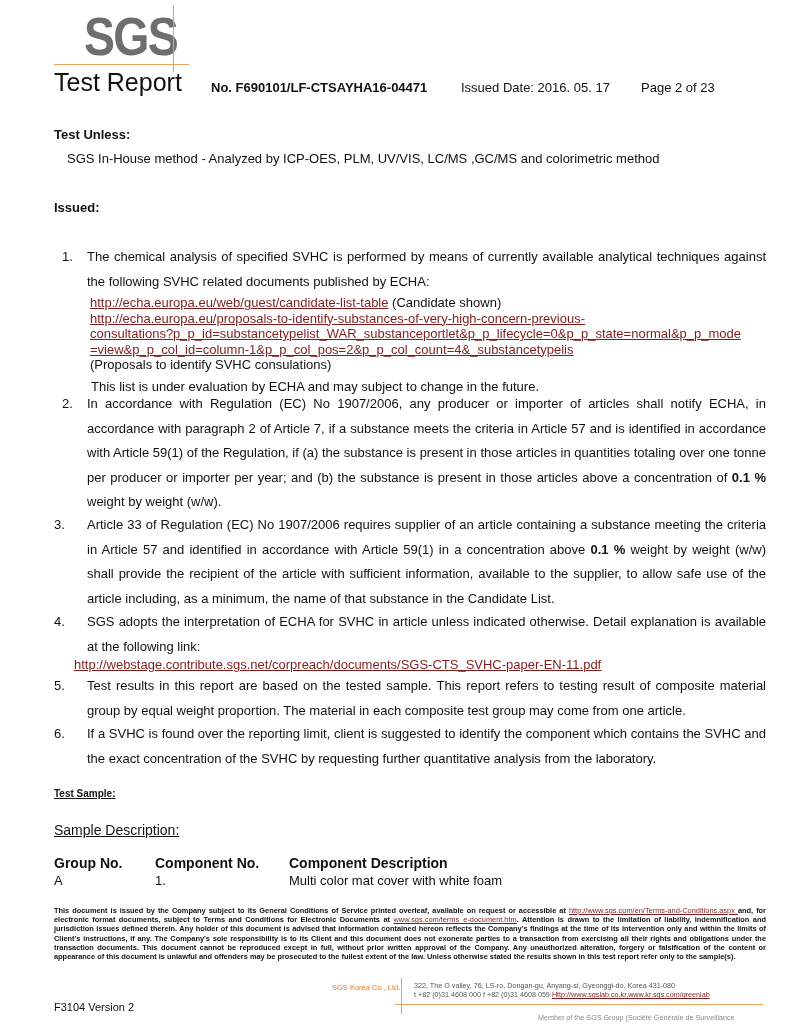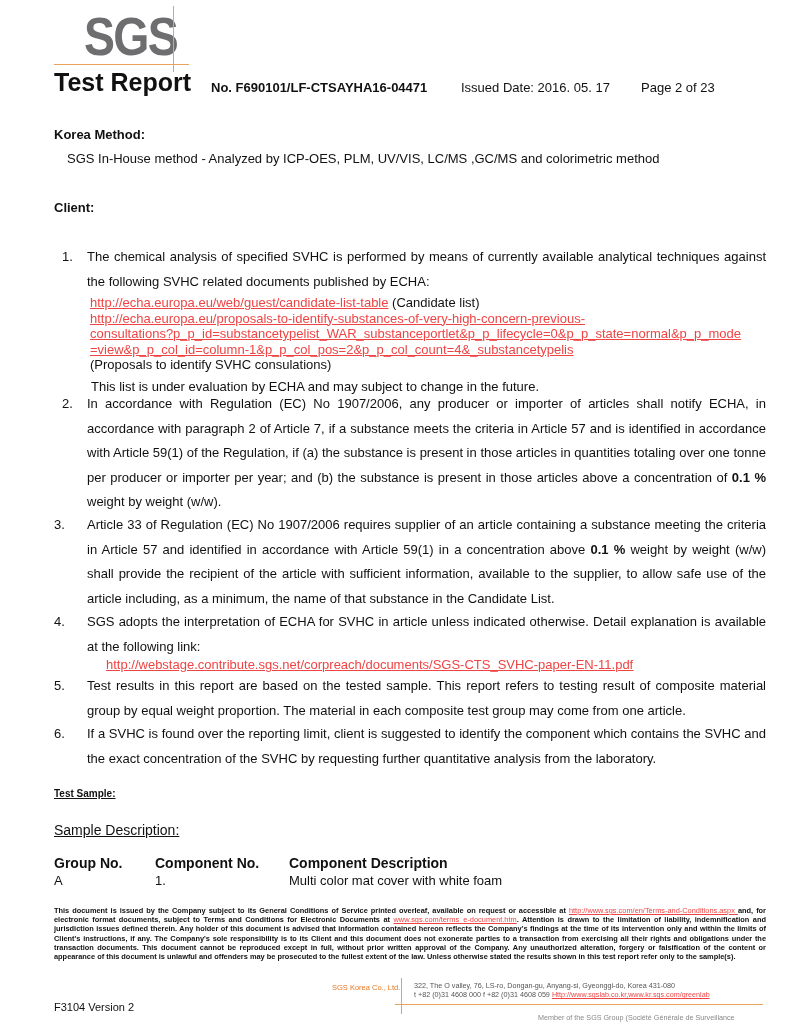--- a/index.html
+++ b/index.html
@@ -6,31 +6,31 @@
   body { width: 800px; height: 1025px; position: relative; overflow: hidden;
          font-family: "Liberation Sans", sans-serif; color: #111; }
   .abs { position: absolute; }
   
   .logo { left: 54px; top: 6px; width: 140px; height: 62px; }
   .logo-text { position: absolute; left: 30px; top: 2px; font-family: "Liberation Sans", sans-serif;
                font-weight: bold; font-size: 54px; color: #6e6e70; letter-spacing: -2px;
                transform: scaleX(0.86); transform-origin: left top; line-height: 56px; }
   .logo-hline { position: absolute; left: 0; top: 58px; width: 135px; height: 1px; background: #e8a25a; }
   .logo-vline { position: absolute; left: 119px; top: 0; width: 1px; height: 66px; background: #e8a25a; }
-  .title { left: 54px; top: 68px; font-size: 25px; font-weight: bold; }
+  .title { left: 54px; top: 68px; font-size: 25px; font-weight: normal; }
   .report-no { left: 211px; top: 80px; font-size: 13px; font-weight: bold; }
   .issued { left: 461px; top: 80px; font-size: 13px; }
   .page-no { left: 641px; top: 80px; font-size: 13px; }
   .h { font-size: 13px; font-weight: bold; }
   .p { font-size: 13px; }
   .body13 { font-size: 13px; line-height: 24.5px; }
   .list-item { position: absolute; left: 54px; width: 712px; font-size: 13px; }
   .num { position: absolute; left: 0; top: 0; }
   .txt { text-align: justify; text-align-last: left; }
-  a, .link { color: #ef4444; text-decoration: underline; }
+  a, .link { color: #7f1d1d; text-decoration: underline; }
   .b { font-weight: bold; }
   .u { text-decoration: underline; }
   .tbl-h { font-size: 14px; font-weight: bold; }
   .tbl-c { font-size: 13px; }
   .disclaimer { left: 54px; top: 906px; width: 712px; font-size: 7.4px; font-weight: bold;
                 line-height: 9.2px; text-align: justify; text-align-last: left; }
   .disclaimer a { font-weight: normal; }
   .footer-company { left: 316px; top: 983px; font-size: 7.5px; color: #e87722; margin-left: 16px; }
   .footer-vline { left: 401px; top: 978px; width: 1px; height: 36px; background: #e8a25a; }
   .footer-hline { left: 395px; top: 1004px; width: 368px; height: 1px; background: #e8a25a; }
@@ -44,30 +44,30 @@
 <div class="abs logo">
   <div class="logo-text">SGS</div>
   <div class="logo-hline"></div>
   <div class="logo-vline"></div>
 </div>
 <div class="abs title">Test Report</div>
 <div class="abs report-no">No. F690101/LF-CTSAYHA16-04471</div>
 <div class="abs issued">Issued Date: 2016. 05. 17</div>
 <div class="abs page-no">Page 2 of 23</div>
 
-<div class="abs h" style="left:54px; top:127px;">Korea Method:</div>
+<div class="abs h" style="left:54px; top:127px;">Test Unless:</div>
 <div class="abs p" style="left:67px; top:151px;">SGS In-House method - Analyzed by ICP-OES, PLM, UV/VIS, LC/MS ,GC/MS and colorimetric method</div>
 
-<div class="abs h" style="left:54px; top:200px;">Client:</div>
+<div class="abs h" style="left:54px; top:200px;">Issued:</div>
 
 <div class="list-item" style="top:245px;">
   <span class="num" style="left:8px; line-height:24.5px;">1.</span>
   <div class="txt body13" style="margin-left:33px;">The chemical analysis of specified SVHC is performed by means of currently available analytical techniques against the following SVHC related documents published by ECHA:</div>
   <div style="margin-left:36px; line-height:15.5px; margin-top:1px;">
-    <div><a class="link">http://echa.europa.eu/web/guest/candidate-list-table</a><span> (Candidate list)</span></div>
+    <div><a class="link">http://echa.europa.eu/web/guest/candidate-list-table</a><span> (Candidate shown)</span></div>
     <div><a class="link">http://echa.europa.eu/proposals-to-identify-substances-of-very-high-concern-previous-</a></div>
     <div><a class="link">consultations?p_p_id=substancetypelist_WAR_substanceportlet&amp;p_p_lifecycle=0&amp;p_p_state=normal&amp;p_p_mode</a></div>
     <div><a class="link">=view&amp;p_p_col_id=column-1&amp;p_p_col_pos=2&amp;p_p_col_count=4&amp;_substancetypelis</a></div>
     <div>(Proposals to identify SVHC consulations)</div>
   </div>
   <div style="margin-left:37px; margin-top:6px;">This list is under evaluation by ECHA and may subject to change in the future.</div>
 </div>
 
 <div class="list-item" style="top:392px;">
   <span class="num body13" style="left:8px;">2.</span>
@@ -75,21 +75,21 @@
 </div>
 
 <div class="list-item" style="top:513px;">
   <span class="num body13" style="left:0px;">3.</span>
   <div class="txt body13" style="margin-left:33px;"><span>Article 33 of Regulation (EC) No 1907/2006 requires supplier of an article containing a substance meeting the criteria in Article 57 and identified in accordance with Article 59(1) in a concentration above </span><span class="b">0.1 %</span><span> weight by weight (w/w) shall provide the recipient of the article with sufficient information, available to the supplier, to allow safe use of the article including, as a minimum, the name of that substance in the Candidate List.</span></div>
 </div>
 
 <div class="list-item" style="top:610px;">
   <span class="num" style="left:0px; line-height:24.5px;">4.</span>
   <div class="txt" style="margin-left:33px; line-height:24.5px;">SGS adopts the interpretation of ECHA for SVHC in article unless indicated otherwise. Detail explanation is available at the following link:</div>
-  <div style="margin-left:52px; margin-top:-2px; line-height:16px;text-decoration:underline;"><a class="link">http://webstage.contribute.sgs.net/corpreach/documents/SGS-CTS_SVHC-paper-EN-11.pdf</a></div>
+  <div style="margin-left:20px; margin-top:-2px; line-height:16px;text-decoration:underline;"><a class="link">http://webstage.contribute.sgs.net/corpreach/documents/SGS-CTS_SVHC-paper-EN-11.pdf</a></div>
 </div>
 
 <div class="list-item" style="top:674px;">
   <span class="num body13" style="left:0px;">5.</span>
   <div class="txt body13" style="margin-left:33px;">Test results in this report are based on the tested sample. This report refers to testing result of composite material group by equal weight proportion. The material in each composite test group may come from one article.</div>
 </div>
 
 <div class="list-item" style="top:722px;">
   <span class="num body13" style="left:0px;">6.</span>
   <div class="txt body13" style="margin-left:33px;">If a SVHC is found over the reporting limit, client is suggested to identify the component which contains the SVHC and the exact concentration of the SVHC by requesting further quantitative analysis from the laboratory.</div>

